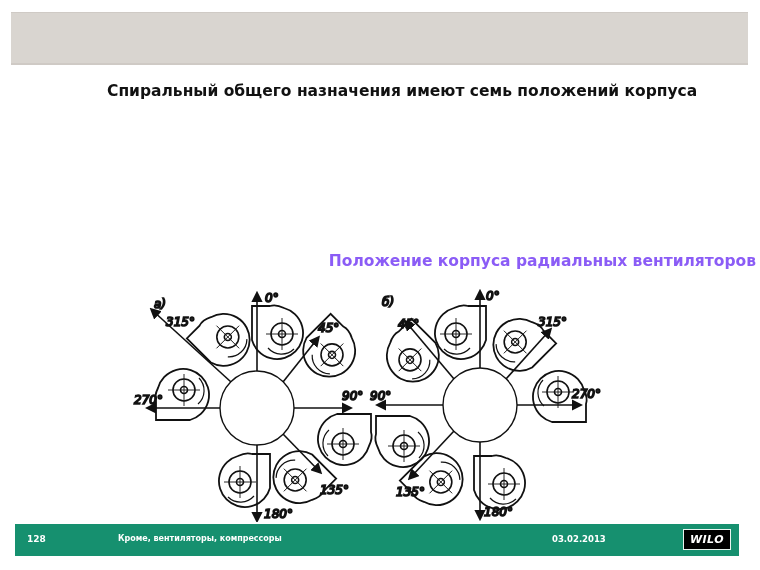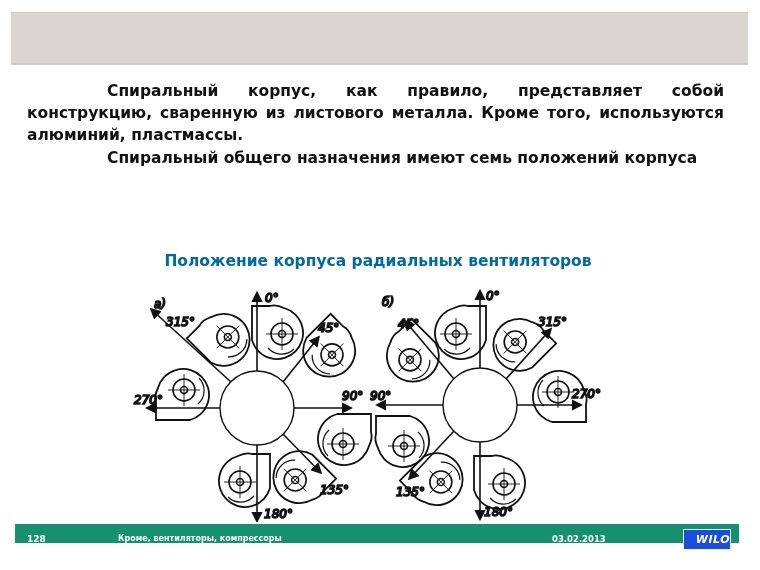--- a/index.html
+++ b/index.html
@@ -11,46 +11,45 @@
     position: absolute; left: 11px; top: 12px; width: 737px; height: 50px;
     background: #d9d5d0; border-top: 1px solid #cfcac5; border-bottom: 2px solid #cfcac5;
   }
   .body-text {
     position: absolute; left: 27px; top: 80px; width: 697px;
     font-size: 15.5px; font-weight: bold; line-height: 22.2px; color: #111;
   }
   .para { margin: 0; text-align: justify; text-align-last: left; }
   .para .indent { display: inline-block; width: 80px; }
   .caption {
-    position: absolute; left: 0; top: 252px; width: 756px; text-align: center;
-    font-size: 15.5px; font-weight: bold; color: #0369a1;
+    position: absolute; left: 0; top: 252px; width: 756px; text-align: right;
+    font-size: 15.5px; font-weight: bold; color: #8b5cf6;
   }
   .figure { position: absolute; left: 120px; top: 282px; }
   .lbl { font-family: "DejaVu Sans", sans-serif; font-style: italic; font-size: 12px; fill: #111; }
   .footer {
-    position: absolute; left: 15px; top: 524px; width: 724px; height: 19px;
+    position: absolute; left: 15px; top: 524px; width: 724px; height: 32px;
     background: #16906f; color: #fff;
   }
   .footer .page-no { position: absolute; left: 12px; top: 10px; font-size: 9px; font-weight: bold; }
   .footer .ftitle { position: absolute; left: 103px; top: 10px; font-size: 8px; font-weight: bold; }
   .footer .fdate { position: absolute; left: 537px; top: 10px; font-size: 8.5px; font-weight: bold; }
   .footer .logo {
     position: absolute; left: 668px; top: 5px; width: 46px; height: 19px;
-    border: 1px solid #e8f4ef; background: #1d4ed8;
+    border: 1px solid #e8f4ef; background: #000000;
     font-size: 11px; font-weight: bold; font-style: italic; color: #fff;
-    text-align: right; line-height: 19px; letter-spacing: 0.5px;
+    text-align: center; line-height: 19px; letter-spacing: 0.5px;
   }
 </style>
 </head>
 <body>
 
 <div class="header-band"></div>
 
 <div class="body-text">
-  <p class="para"><span class="indent"></span><span>Спиральный корпус, как правило, представляет собой конструкцию, сваренную из листового металла. Кроме того, используются алюминий, пластмассы.</span></p>
   <p class="para"><span class="indent"></span><span>Спиральный общего назначения имеют семь положений корпуса</span></p>
 </div>
 
 <div class="caption">Положение корпуса радиальных вентиляторов</div>
 
 <div class="figure">
   <svg width="520" height="240" viewBox="0 0 520 240" xmlns="http://www.w3.org/2000/svg" stroke="#111" fill="none" stroke-width="1.6">
     <defs>
       <marker id="ah" markerWidth="7" markerHeight="7" refX="5" refY="3.5" orient="auto">
         <path d="M0,0 L7,3.5 L0,7 z" fill="#111" stroke="none"></path>

